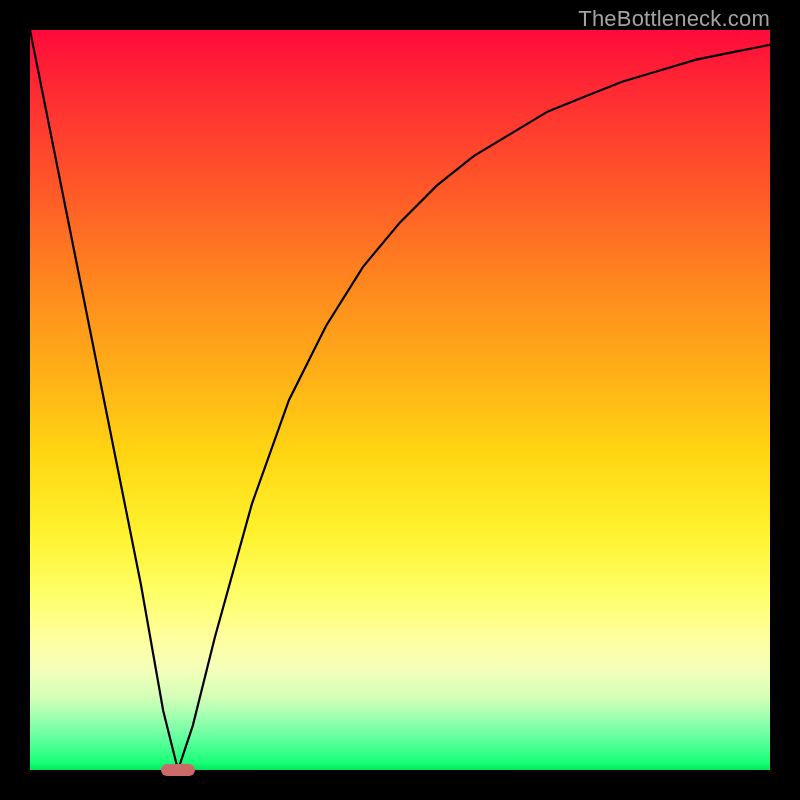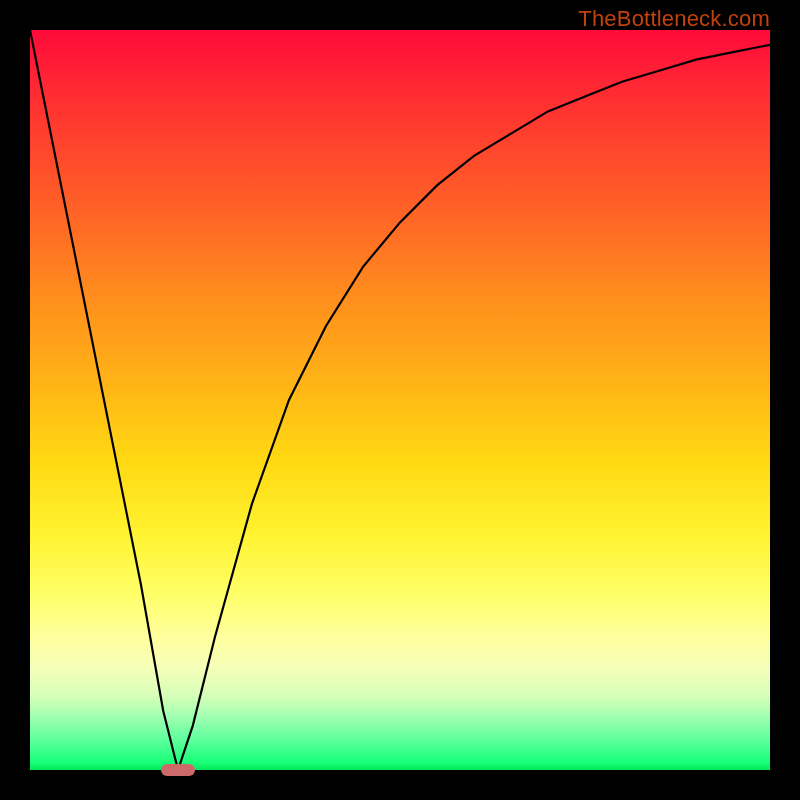--- a/index.html
+++ b/index.html
@@ -39,21 +39,21 @@
       #5cff9c 96%,
       #18ff78 99%,
       #00e85a 100%
     );
     box-sizing: border-box;
   }
   .watermark {
     position: absolute;
     top: 6px;
     right: 30px;
-    color: #c2410c;
+    color: #a3a3a3;
     font-size: 22px;
     font-weight: 500;
     letter-spacing: 0.2px;
     user-select: none;
   }
   svg.curve {
     position: absolute;
     left: 0;
     top: 0;
     width: 740px;

